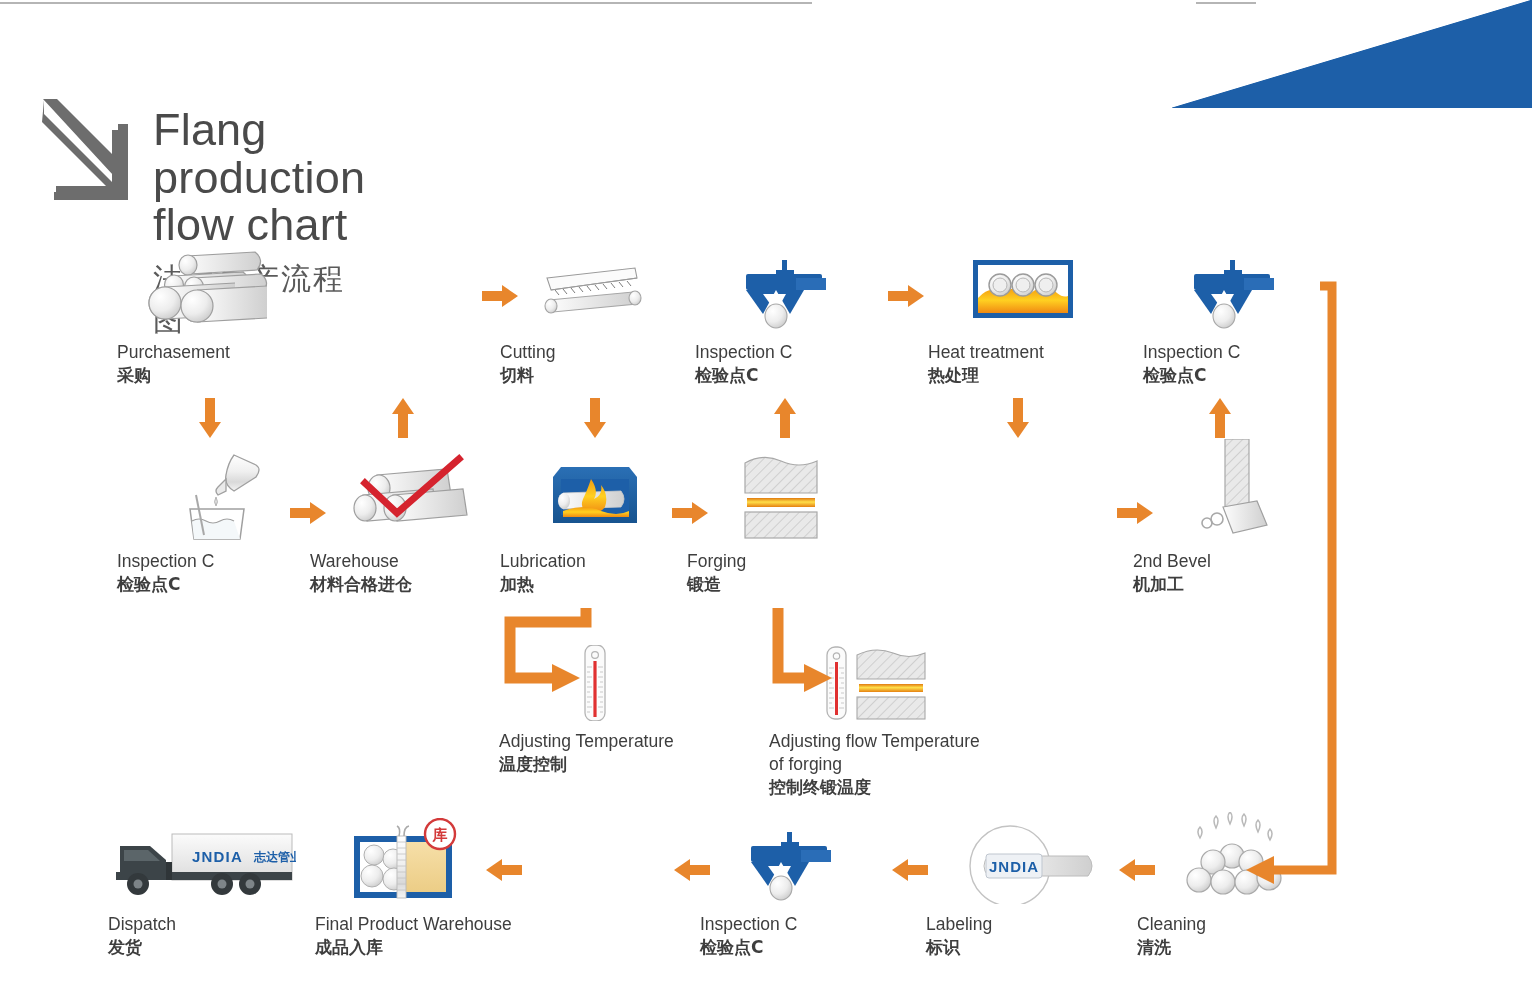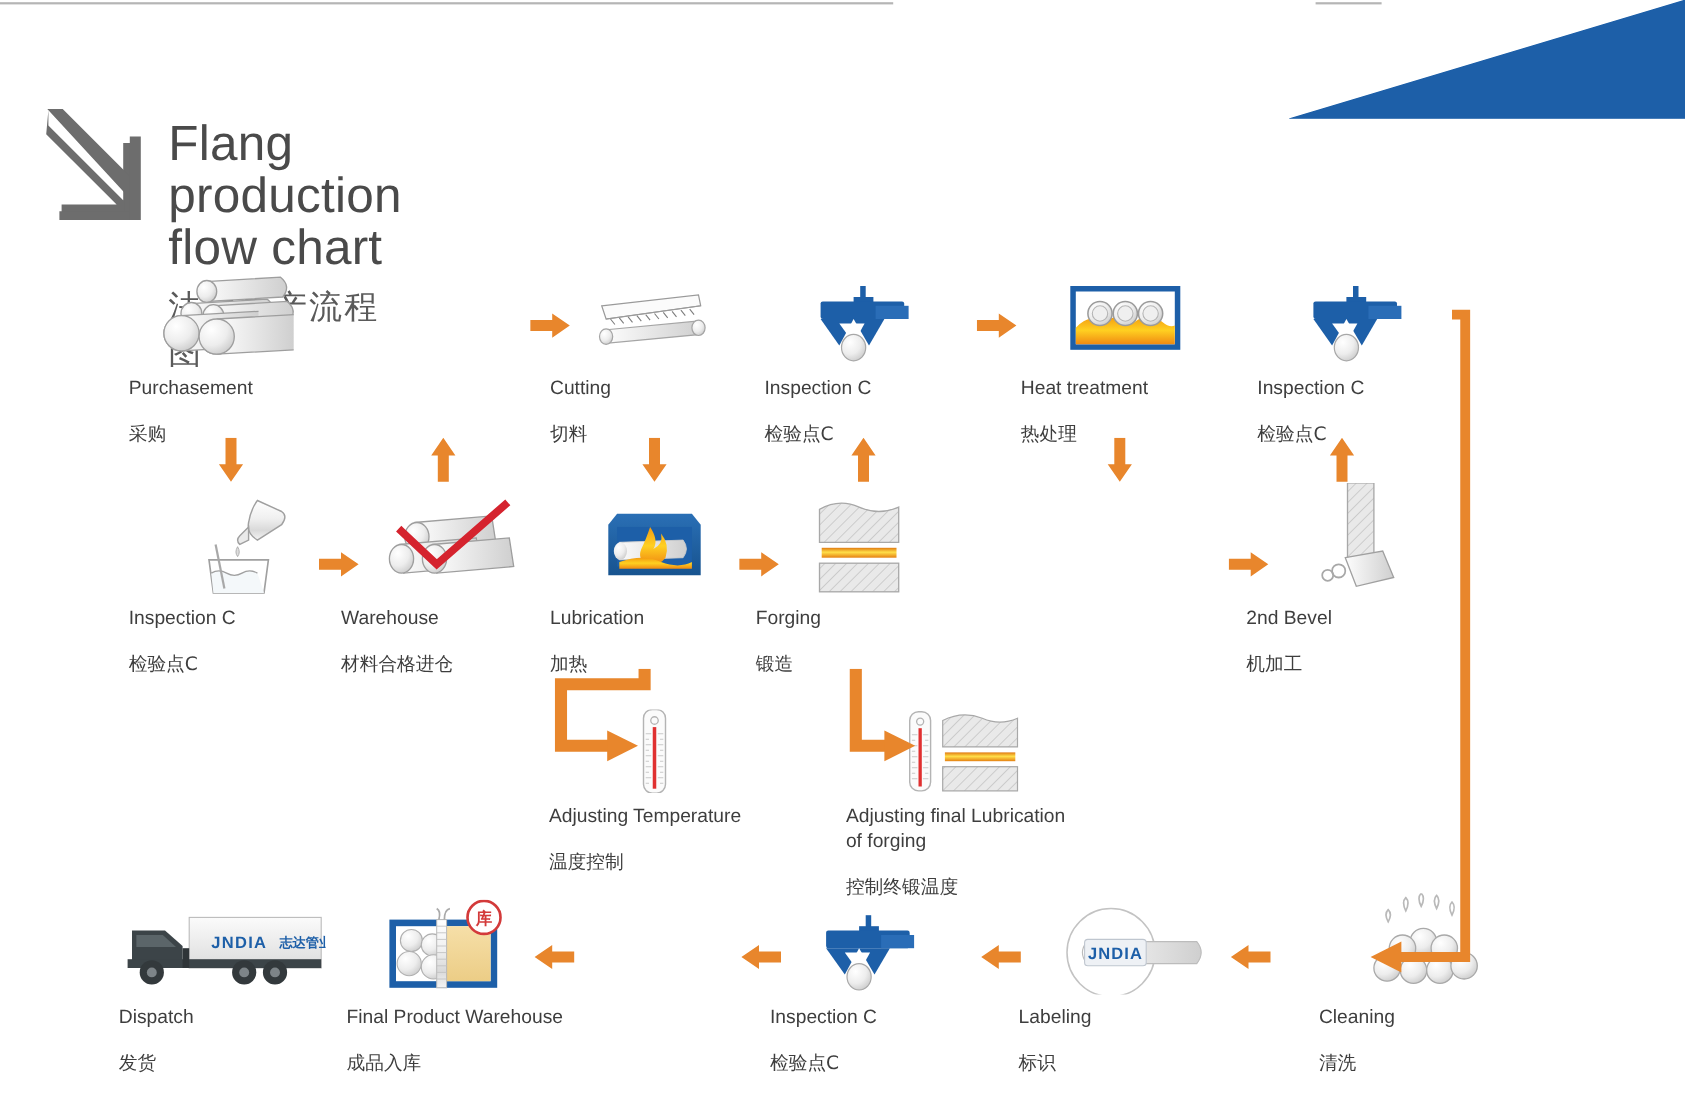--- a/index.html
+++ b/index.html
@@ -27,22 +27,22 @@
     font-family:"Liberation Sans","DejaVu Sans",sans-serif;}
   .title-cn{font-size:30px;font-weight:400;color:#5a5a5a;letter-spacing:2px;margin-top:10px;
     font-family:"DejaVu Sans","Liberation Sans",sans-serif;}
 
   
   .node{position:absolute;width:190px;}
   .node .art{height:86px;position:relative;display:flex;align-items:flex-end;justify-content:center;}
   .node .art svg{display:block;}
   .lbl-en{font-size:17.5px;color:#3e3e3e;line-height:1.3;margin-top:9px;white-space:nowrap;}
   .lbl-en.wrap{white-space:normal;}
-  .lbl-cn{font-size:17px;color:#3e3e3e;line-height:1.35;margin-top:20px;
-    font-family:"DejaVu Sans","Liberation Sans",sans-serif;}
+  .lbl-cn{font-size:17px;color:#3e3e3e;line-height:1.35;margin-top:0;
+    font-family:"DejaVu Sans","Liberation Sans",sans-serif;font-weight:bold;}
 
   
   .arrow{position:absolute;}
   .conn{position:absolute;}
 </style>
 </head>
 <body>
 
 <div class="canvas">
 
@@ -328,21 +328,21 @@
             <path d="M18 21 h5 M20 26 h3 M18 31 h5 M20 36 h3 M18 41 h5 M20 46 h3 M18 51 h5 M20 56 h3 M18 61 h5"></path>
           </g>
           <g transform="translate(36,2)">
             <path d="M0 6 Q18 -3 36 4 Q52 11 68 4 L68 30 L0 30 Z" fill="url(#hatch)" stroke="#a8a8a8" stroke-width="1.1"></path>
             <rect x="2" y="35" width="64" height="8" fill="url(#gHot)"></rect>
             <rect x="0" y="48" width="68" height="22" fill="url(#hatch)" stroke="#a8a8a8" stroke-width="1.1"></rect>
           </g>
         </g>
       </svg>
     </div>
-    <div class="lbl-en wrap">Adjusting final Lubrication of forging</div>
+    <div class="lbl-en wrap">Adjusting flow Temperature of forging</div>
     <div class="lbl-cn">控制终锻温度</div>
   </div>
 
   <div class="node" style="left:108px;top:818px;">
     <div class="art">
       <svg width="186" height="86" viewBox="0 0 186 86">
         <g transform="translate(0,14)">
           <rect x="62" y="2" width="120" height="46" fill="url(#gTruck)" stroke="#bbbbbb" stroke-width="1"></rect>
           <text x="82" y="30" font-family="Liberation Sans, sans-serif" font-size="15" font-weight="bold" fill="#1d5fa8" letter-spacing="1.2">JNDIA</text>
           <text x="144" y="29" font-family="DejaVu Sans, sans-serif" font-size="12" font-weight="bold" fill="#1d5fa8">志达管业</text>
@@ -416,21 +416,21 @@
           <path d="M40 32 L140 32 Q148 42 140 52 L40 52 Q32 42 40 32 Z" fill="url(#gMetalH)" stroke="#bcbcbc" stroke-width="1"></path>
           <rect x="38" y="30" width="56" height="24" rx="3" fill="#eef1f5" stroke="#bfc6cf" stroke-width="1"></rect>
           <text x="66" y="48" text-anchor="middle" font-family="Liberation Sans, sans-serif" font-size="15" font-weight="bold" fill="#1d5fa8" letter-spacing="1">JNDIA</text>
         </g>
       </svg>
     </div>
     <div class="lbl-en">Labeling</div>
     <div class="lbl-cn">标识</div>
   </div>
 
-  <div class="node" style="left:1199px;top:812px;">
+  <div class="node" style="left:1137px;top:812px;">
     <div class="art" style="height:92px">
       <svg width="120" height="92" viewBox="0 0 120 92">
         <g transform="translate(12,0)" fill="none" stroke="#b9b9b9" stroke-width="1.5">
           <path d="M16 26 q-4 -7 0 -11 q4 4 0 11z"></path>
           <path d="M32 16 q-4 -8 0 -12 q4 4 0 12z"></path>
           <path d="M46 12 q-4 -8 0 -12 q4 4 0 12z"></path>
           <path d="M60 14 q-4 -8 0 -12 q4 4 0 12z"></path>
           <path d="M74 20 q-4 -8 0 -12 q4 4 0 12z"></path>
           <path d="M86 28 q-4 -7 0 -11 q4 4 0 11z"></path>
         </g>

